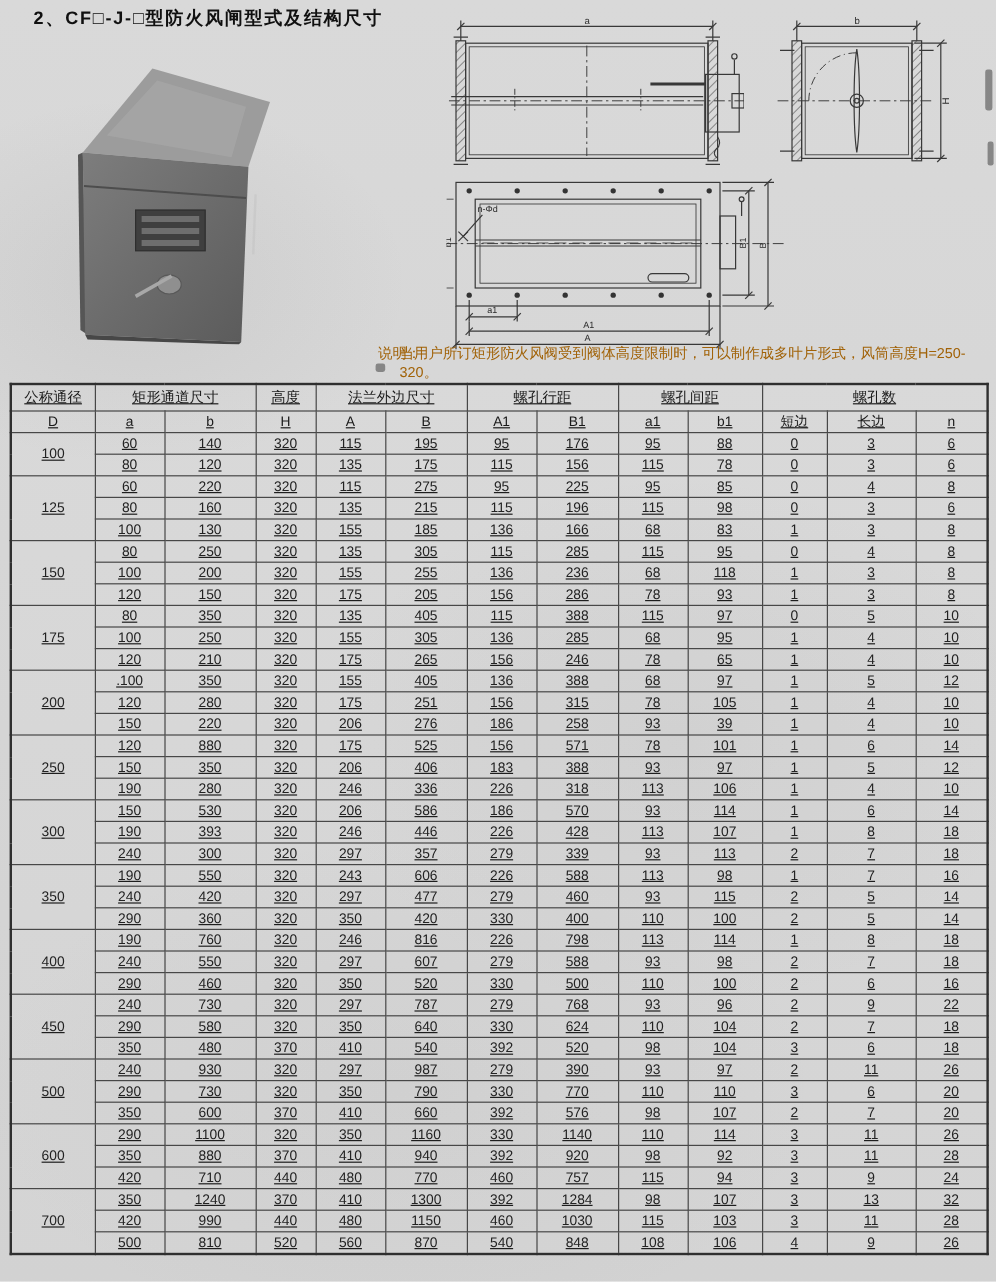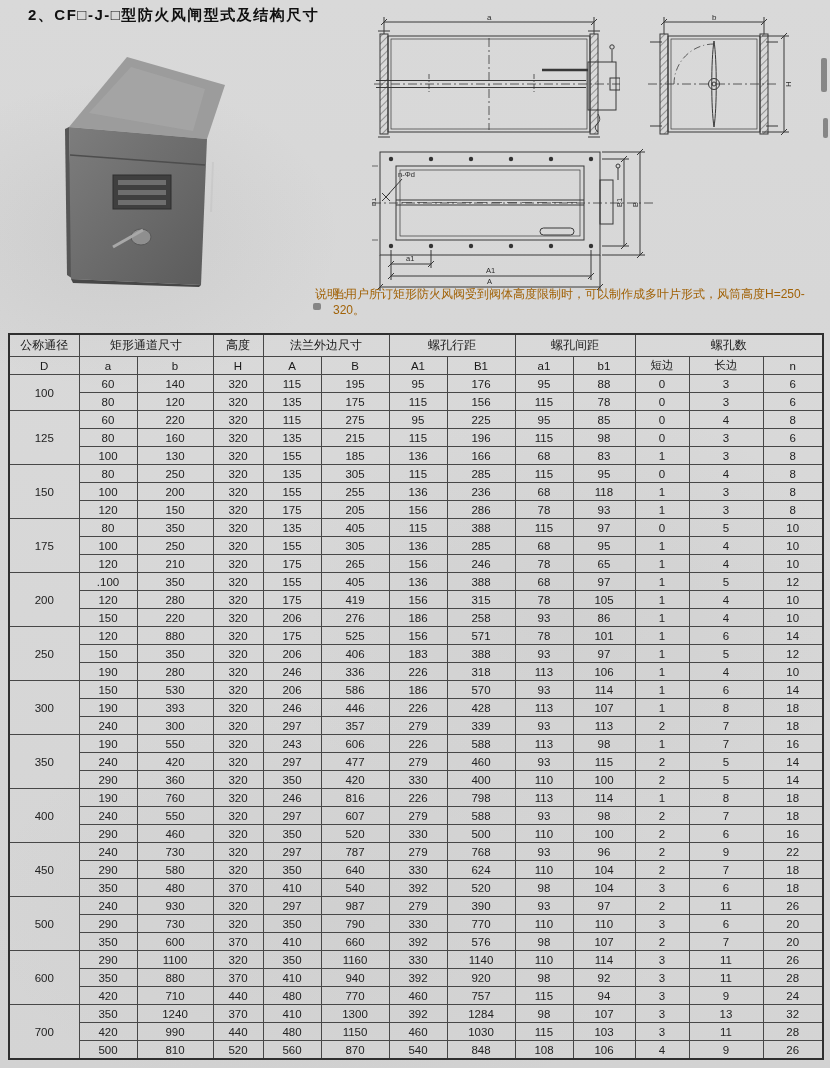--- a/index.html
+++ b/index.html
@@ -10,21 +10,21 @@
       radial-gradient(ellipse 320px 220px at 14% 22%, rgba(110,110,110,0.10), transparent 70%),
       radial-gradient(ellipse 420px 320px at 68% 58%, rgba(120,120,120,0.08), transparent 70%),
       radial-gradient(ellipse 500px 300px at 40% 85%, rgba(125,125,125,0.07), transparent 70%),
       linear-gradient(#d9d9d9,#d2d2d2);
   }
   .abs{position:absolute;}
   .title{left:28px;top:6px;font-size:15px;font-weight:bold;letter-spacing:1.5px;color:#101010;}
   .note{left:315px;top:286px;width:514px;font-size:12px;line-height:16px;color:#a16207;}
   .note-label{position:absolute;left:0;top:0;}
   .note-text{display:block;margin-left:18px;}
-  .tableWrap{left:8px;top:333px;}
+  .tableWrap{left:8px;top:319px;text-decoration:underline;}
   table{border-collapse:collapse;table-layout:fixed;width:814px;border:2px solid #2f2f2f;background:rgba(230,230,230,0.15);}
   th,td{border:1px solid #474747;text-align:center;padding:0;overflow:hidden;white-space:nowrap;}
   thead th{font-size:12px;font-weight:normal;color:#1a1a1a;}
   thead tr.r1 th{height:21px;}
   thead tr.r2 th{height:17px;font-size:11.5px;}
   tbody td{height:17px;font-size:11.5px;color:#222;}
   svg text{font-family:"Liberation Sans",sans-serif;fill:#2b2b2b;}
   .scan-mark{background:#5a5a5a;border-radius:2px;opacity:.65;}
 </style>
 </head>
@@ -447,39 +447,39 @@
             <td>97</td>
             <td>1</td>
             <td>5</td>
             <td>12</td>
           </tr>
           <tr>
             <td>120</td>
             <td>280</td>
             <td>320</td>
             <td>175</td>
-            <td>419</td>
+            <td>251</td>
             <td>156</td>
             <td>315</td>
             <td>78</td>
             <td>105</td>
             <td>1</td>
             <td>4</td>
             <td>10</td>
           </tr>
           <tr>
             <td>150</td>
             <td>220</td>
             <td>320</td>
             <td>206</td>
             <td>276</td>
             <td>186</td>
             <td>258</td>
             <td>93</td>
-            <td>86</td>
+            <td>39</td>
             <td>1</td>
             <td>4</td>
             <td>10</td>
           </tr>
           <tr>
             <td rowspan="3">250</td>
             <td>120</td>
             <td>880</td>
             <td>320</td>
             <td>175</td>

